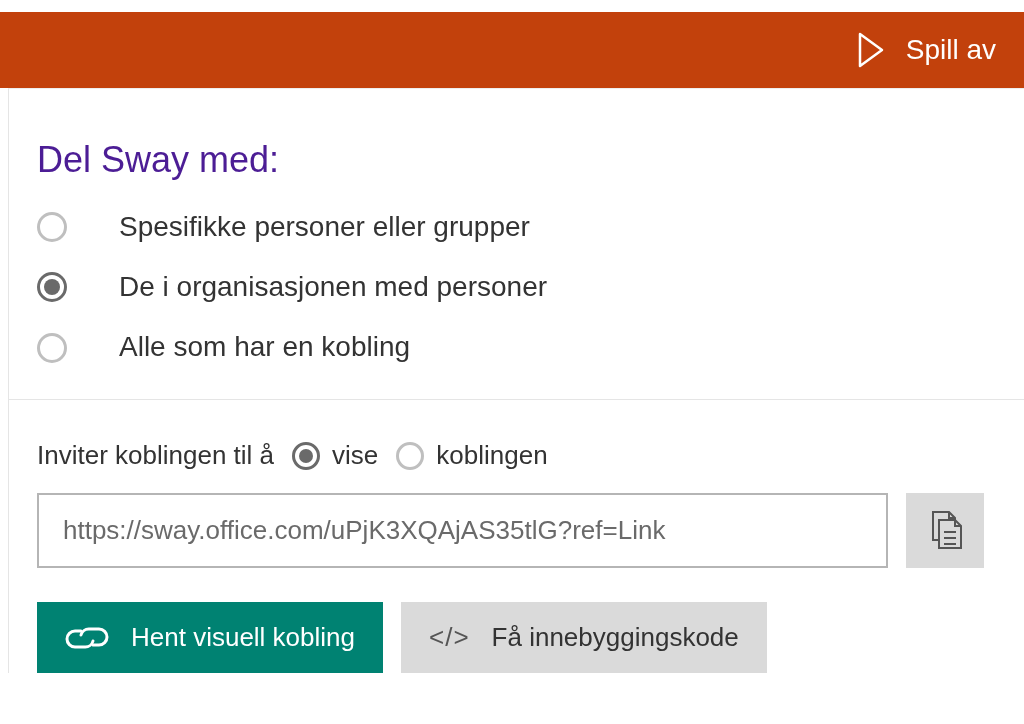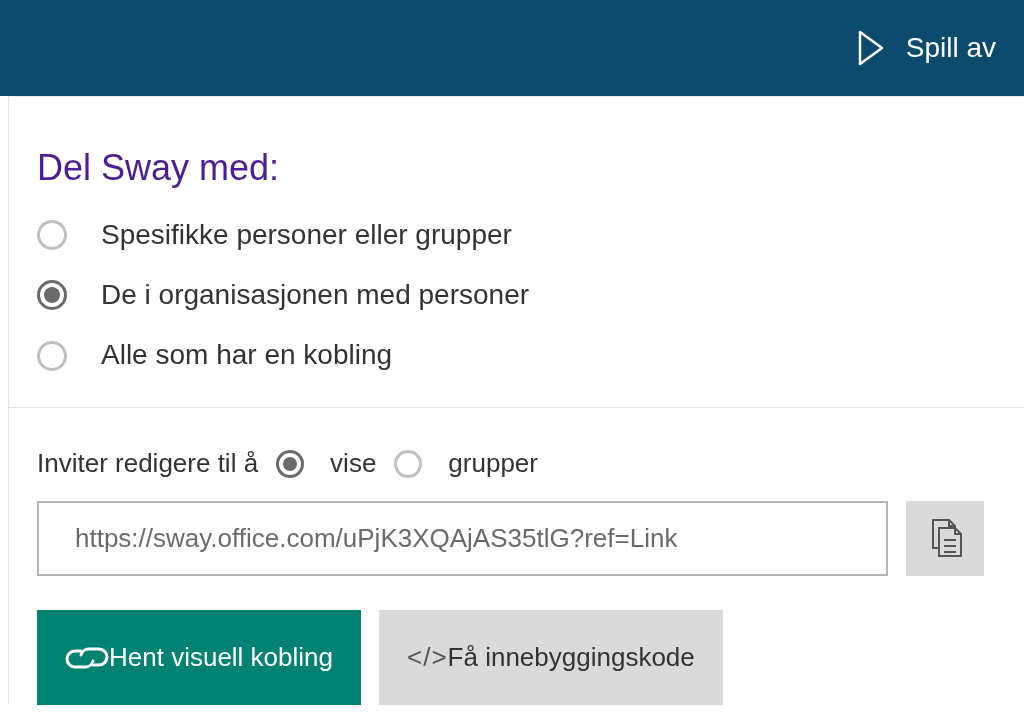--- a/index.html
+++ b/index.html
@@ -1,23 +1,24 @@
 <!DOCTYPE html>
 <html><head>
 <meta charset="utf-8">
 <style>
   * { box-sizing: border-box; margin: 0; padding: 0; }
   html, body { width: 1024px; height: 724px; font-family: "Segoe UI", Arial, sans-serif; background: #fff; }
   
   .topbar {
-    height: 96px;
-    background: #0c4a6e;
+    height: 76px;
+    background: #c2410c;
     display: flex;
     justify-content: flex-end;
     align-items: stretch;
+    margin-top: 12px;
   }
   .top-btn {
     display: flex;
     align-items: center;
     gap: 20px;
     padding: 0 28px;
     color: #fff;
     font-size: 28px;
     font-weight: 400;
     cursor: pointer;
@@ -38,21 +39,21 @@
     font-size: 36px;
     font-weight: 400;
     color: #4c1d95;
     margin-bottom: 30px;
   }
   
   .radio-group { margin-bottom: 30px; }
   .radio-row {
     display: flex;
     align-items: center;
-    gap: 34px;
+    gap: 52px;
     margin-bottom: 28px;
     cursor: pointer;
   }
   .radio-row:last-child { margin-bottom: 0; align-items: flex-end; }
   .radio-outer {
     width: 30px; height: 30px;
     border: 3px solid #bfbfbf;
     border-radius: 50%;
     display: flex; align-items: center; justify-content: center;
     flex-shrink: 0;
@@ -74,58 +75,59 @@
   .permission-row {
     display: flex;
     align-items: center;
     gap: 18px;
     font-size: 26px;
     color: #333;
     margin-bottom: 22px;
   }
   .permission-row .radio-outer { width: 28px; height: 28px; border-width: 3px; }
   .permission-row .radio-inner { width: 14px; height: 14px; }
-  .perm-opt { display: flex; align-items: center; gap: 26px; cursor: pointer; }
+  .perm-opt { display: flex; align-items: center; gap: 12px; cursor: pointer; }
   
   .link-row {
     display: flex;
     gap: 18px;
     align-items: stretch;
     margin-bottom: 34px;
     padding-right: 40px;
   }
   .link-input {
     flex: 1;
     border: 2px solid #b5b5b5;
     background: #fff;
     font-size: 26px;
     color: #6a6a6a;
-    padding: 20px 36px;
+    padding: 20px 24px;
     font-family: inherit;
   }
   .copy-btn {
     width: 78px;
     background: #dadada;
     display: flex;
     align-items: center;
     justify-content: center;
     cursor: pointer;
   }
   .copy-btn svg { stroke: #555; fill: none; }
   
   .action-row {
     display: flex;
     gap: 18px;
     padding-right: 40px;
   }
   .action-btn {
     display: flex;
     align-items: center;
+    gap: 22px;
     font-size: 26px;
-    padding: 32px 28px;
+    padding: 20px 28px;
     cursor: pointer;
   }
   .action-btn.primary {
     background: #008272;
     color: #fff;
   }
   .action-btn.primary svg { stroke: #fff; fill: none; }
   .action-btn.secondary {
     background: #dadada;
     color: #333;
@@ -160,30 +162,30 @@
     </div>
     <div class="radio-row">
       <span class="radio-outer"></span>
       <span class="radio-label">Alle som har en kobling</span>
     </div>
   </div>
 
   <hr class="divider">
 
   <div class="permission-row">
-    <span>Inviter redigere til å</span>
+    <span>Inviter koblingen til å</span>
     <span class="perm-opt">
       <span class="radio-outer sel">
           <span class="radio-inner"></span>
         </span>
       <span>vise</span>
     </span>
     <span class="perm-opt">
       <span class="radio-outer"></span>
-      <span>grupper</span>
+      <span>koblingen</span>
     </span>
   </div>
 
   <div class="link-row">
     <input class="link-input" type="text" readonly="" value="https://sway.office.com/uPjK3XQAjAS35tlG?ref=Link" style="">
     <div class="copy-btn">
       <svg width="40" height="46" viewBox="0 0 40 46">
         <path d="M8 4 H24 L30 10 V32 H8 Z" stroke-width="2"></path>
         <path d="M24 4 V10 H30" stroke-width="2"></path>
         <path d="M14 12 V40 H36 V18 L30 12 Z" stroke-width="2" fill="#dadada"></path>

